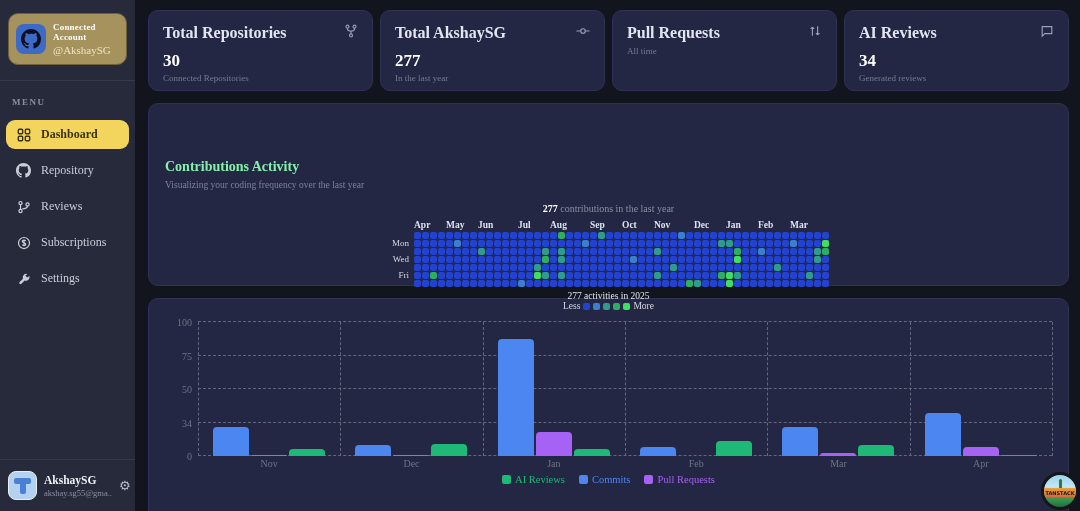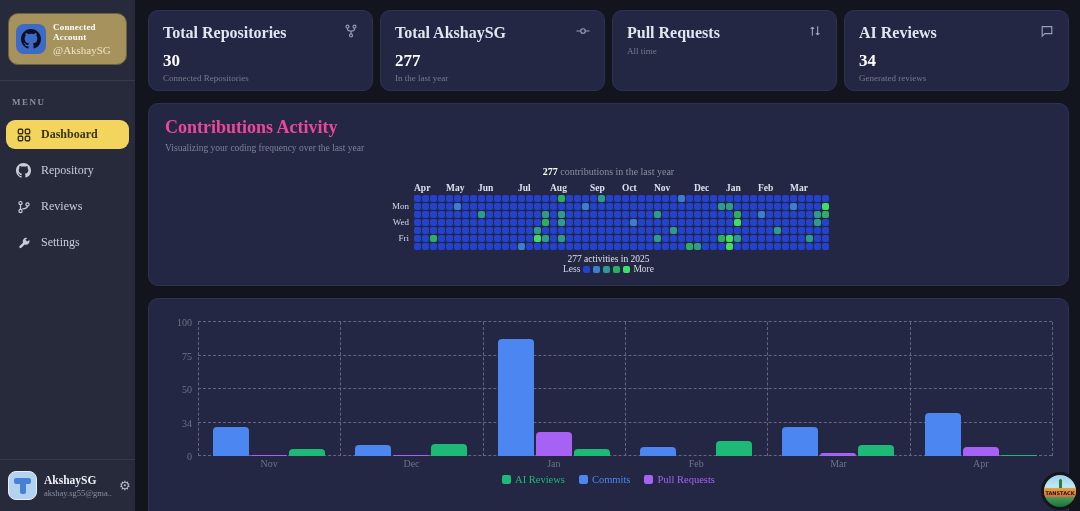--- a/index.html
+++ b/index.html
@@ -60,21 +60,21 @@
   .stat-head { display:flex; justify-content:space-between; align-items:flex-start; }
   .stat-title { font-size:16px; font-weight:bold; color:#e3e6f0; }
   .stat-icon { color:#9aa0b5; width:14px; height:14px; }
   .stat-value { font-size:17px; font-weight:bold; color:#ffffff; margin-top:10px; line-height:1; }
   .stat-sub { font-size:9px; color:#767b90; margin-top:4px; }
 
   .panel {
     background:#232743; border:1px solid #2e3251; border-radius:10px;
     padding:13px 16px; margin-top:12px;
   }
-  .panel-title { font-size:18px; font-weight:bold; color:#ec4899; }
+  .panel-title { font-size:14px; font-weight:bold; color:#86efac;margin-top:42px; }
   .panel-sub { font-size:9.5px; color:#7d8298; margin-top:5px; }
 
   
   .contrib-panel { height:183px; }
   .contrib-summary { text-align:center; font-size:10px; color:#8a8fa3; margin-top:13px; }
   .contrib-summary b { color:#ffffff; }
   .heatmap-wrap { width:441px; margin:6px auto 0; }
   .hm-months { position:relative; height:12px; margin-left:26px; }
   .hm-months span { position:absolute; top:0; font-size:9.5px; font-weight:bold; color:#dde1ee; }
   .hm-body { display:flex; }
@@ -162,20 +162,29 @@
           <div class="menu-item">
             <span class="mi-icon">
               <svg width="14" height="14" viewBox="0 0 16 16" fill="none" stroke="currentColor" stroke-width="1.4">
                 <circle cx="4" cy="3.5" r="1.8"></circle>
                 <circle cx="4" cy="12.5" r="1.8"></circle>
                 <circle cx="12" cy="5" r="1.8"></circle>
                 <path d="M4 5.3v5.4M12 6.8c0 2.2-3 3.2-6 3.4"></path>
               </svg>
             </span>
             <span>Reviews</span>
+          </div>
+          <div class="menu-item">
+            <span class="mi-icon">
+              <svg width="14" height="14" viewBox="0 0 16 16" fill="none" stroke="currentColor" stroke-width="1.4">
+                <circle cx="8" cy="8" r="6.3"></circle>
+                <path d="M8 4.2v7.6M10 5.5c-.5-.6-1.2-.9-2-.9-1.1 0-2 .6-2 1.5s.9 1.3 2 1.6c1.1.3 2 .7 2 1.6s-.9 1.5-2 1.5c-.8 0-1.5-.3-2-.9"></path>
+              </svg>
+            </span>
+            <span>Subscriptions</span>
           </div>
           <div class="menu-item">
             <span class="mi-icon">
               <svg width="14" height="14" viewBox="0 0 16 16" fill="currentColor">
                 <path d="M14.2 4.6a4.1 4.1 0 0 1-5.4 5L5 13.4a1.4 1.4 0 0 1-2-2l3.8-3.8a4.1 4.1 0 0 1 5-5.4L9.6 4.4l2 2 2.6-1.8z"></path>
               </svg>
             </span>
             <span>Settings</span>
           </div>
         </div>

